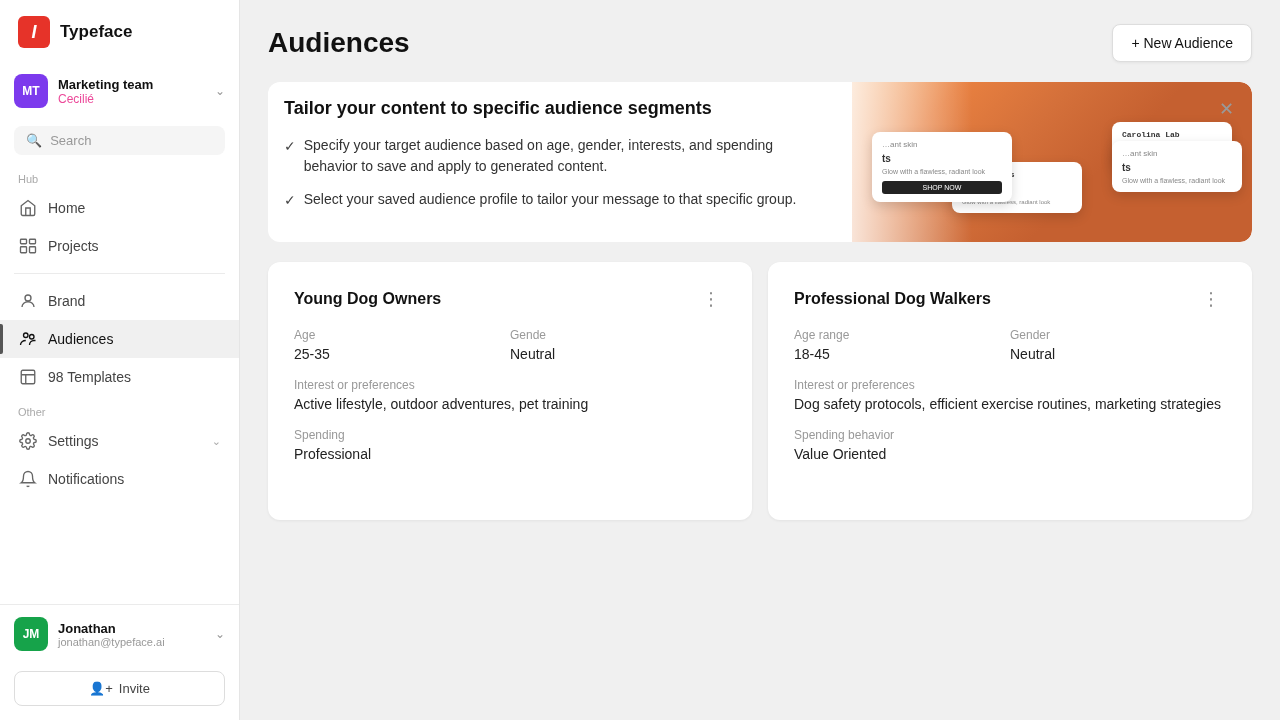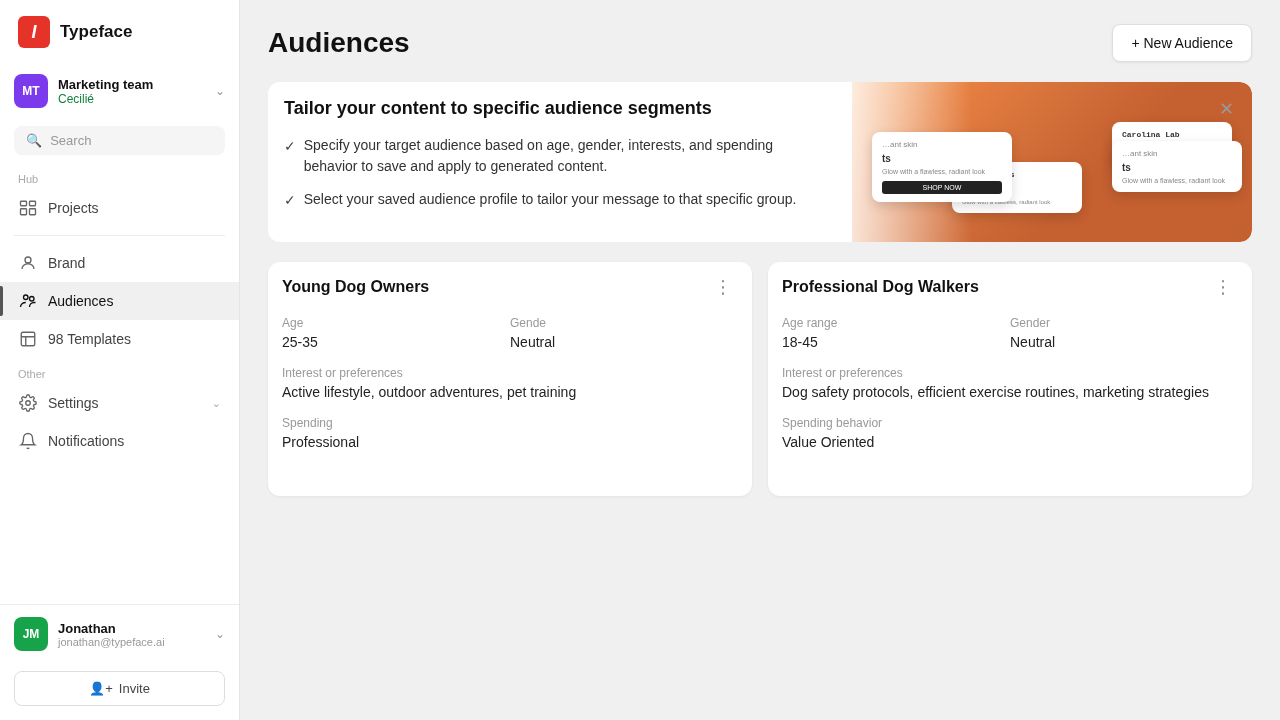--- a/index.html
+++ b/index.html
@@ -60,21 +60,21 @@
       display: flex;
       align-items: center;
       justify-content: center;
       color: white;
       font-size: 12px;
       font-weight: 700;
     }
 
     .team-info { flex: 1; }
     .team-name { font-size: 13px; font-weight: 600; color: #111; }
-    .team-sub { font-size: 12px; color: #15803d; }
+    .team-sub { font-size: 12px; color: #ec4899; }
 
     .team-chevron { color: #999; font-size: 12px; }
 
     .search-box {
       margin: 8px 14px;
       display: flex;
       align-items: center;
       gap: 8px;
       background: #f5f5f5;
       border-radius: 8px;
@@ -332,21 +332,21 @@
     
     .audience-grid {
       display: grid;
       grid-template-columns: 1fr 1fr;
       gap: 16px;
     }
 
     .audience-card {
       background: white;
       border-radius: 12px;
-      padding: 14px;
+      padding: 26px;
       box-shadow: 0 1px 3px rgba(0,0,0,0.06);
     }
 
     .audience-card-header {
       display: flex;
       align-items: center;
       justify-content: space-between;
       margin-bottom: 18px;
     }
 
@@ -408,20 +408,29 @@
     <span class="team-chevron">⌄</span>
   </div>
 
   <div class="search-box">
     <span>🔍</span>
     <span>Search</span>
   </div>
 
   <div class="nav-section-label">Hub</div>
 
+  <div class="nav-item">
+    <span class="nav-icon">
+      <svg width="18" height="18" viewBox="0 0 24 24" fill="none" stroke="currentColor" stroke-width="1.8">
+          <path d="M3 9l9-7 9 7v11a2 2 0 01-2 2H5a2 2 0 01-2-2z"></path>
+          <polyline points="9,22 9,12 15,12 15,22"></polyline>
+        </svg>
+    </span>
+    <span>Home</span>
+  </div>
 
   <div class="nav-item">
     <span class="nav-icon">
       <svg width="18" height="18" viewBox="0 0 24 24" fill="none" stroke="currentColor" stroke-width="1.8">
           <rect x="2" y="3" width="8" height="6" rx="1"></rect>
           <rect x="14" y="3" width="8" height="6" rx="1"></rect>
           <rect x="2" y="13" width="8" height="8" rx="1"></rect>
           <rect x="14" y="13" width="8" height="8" rx="1"></rect>
         </svg>
     </span>

